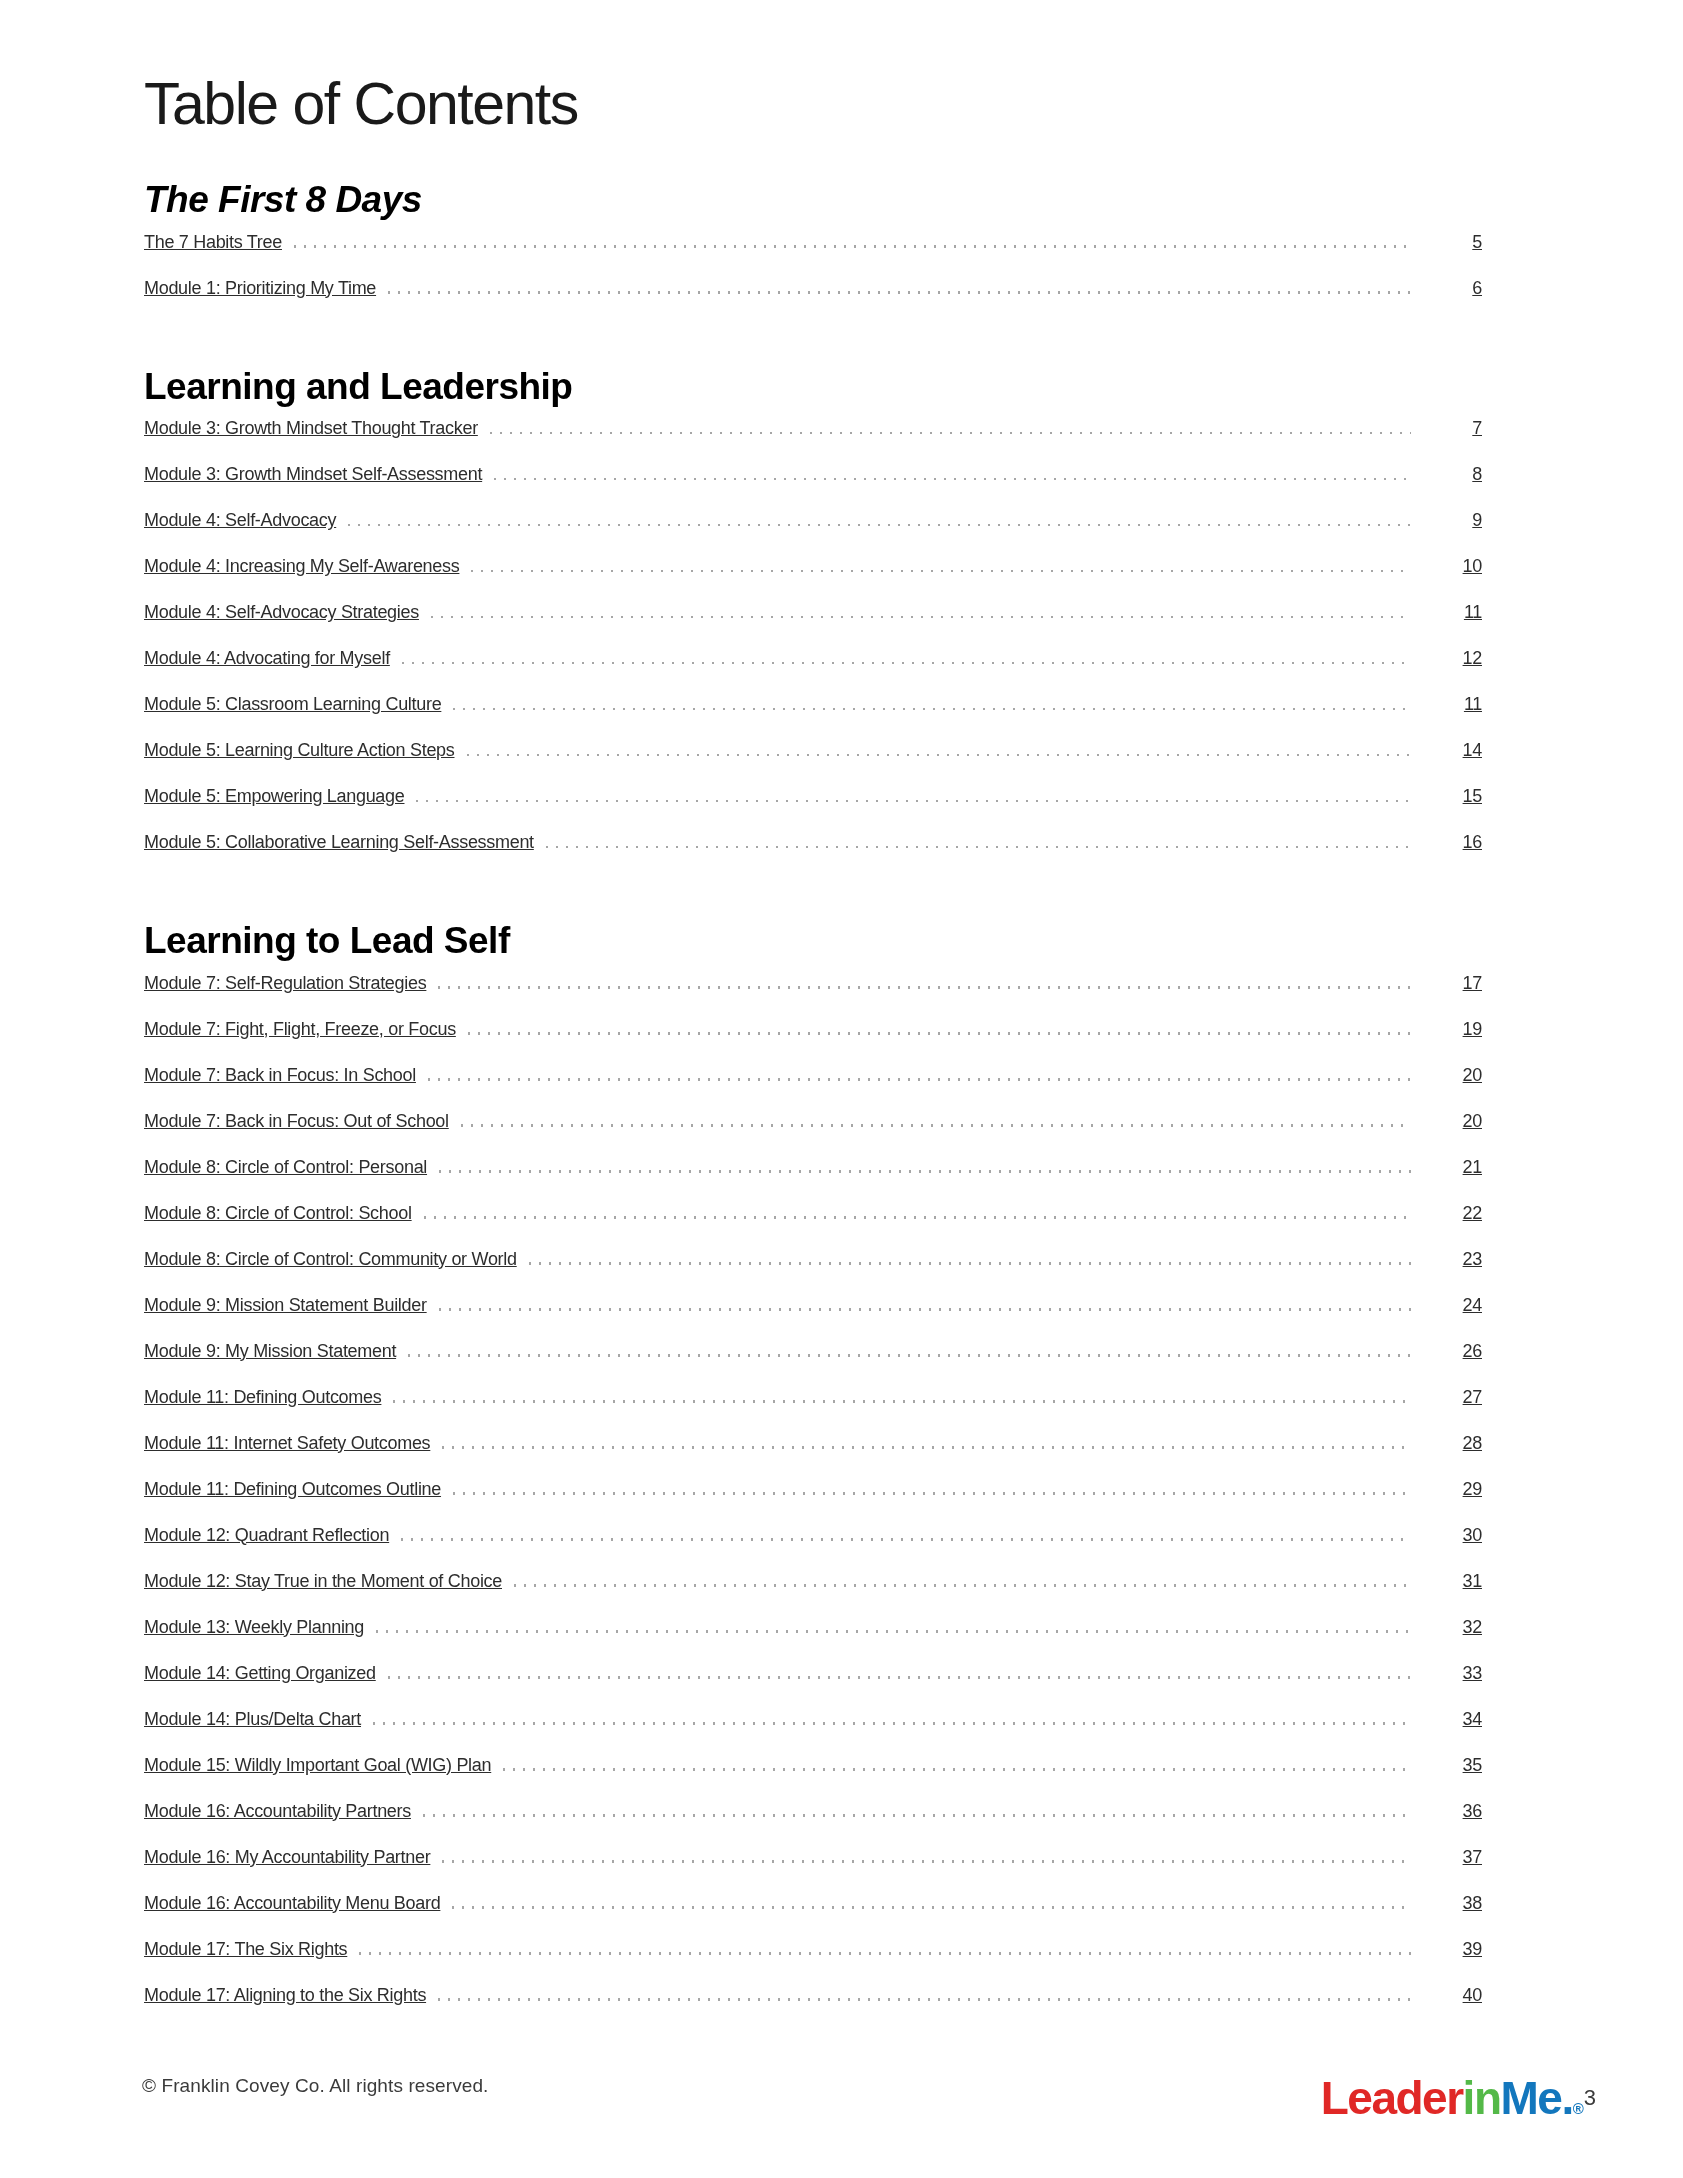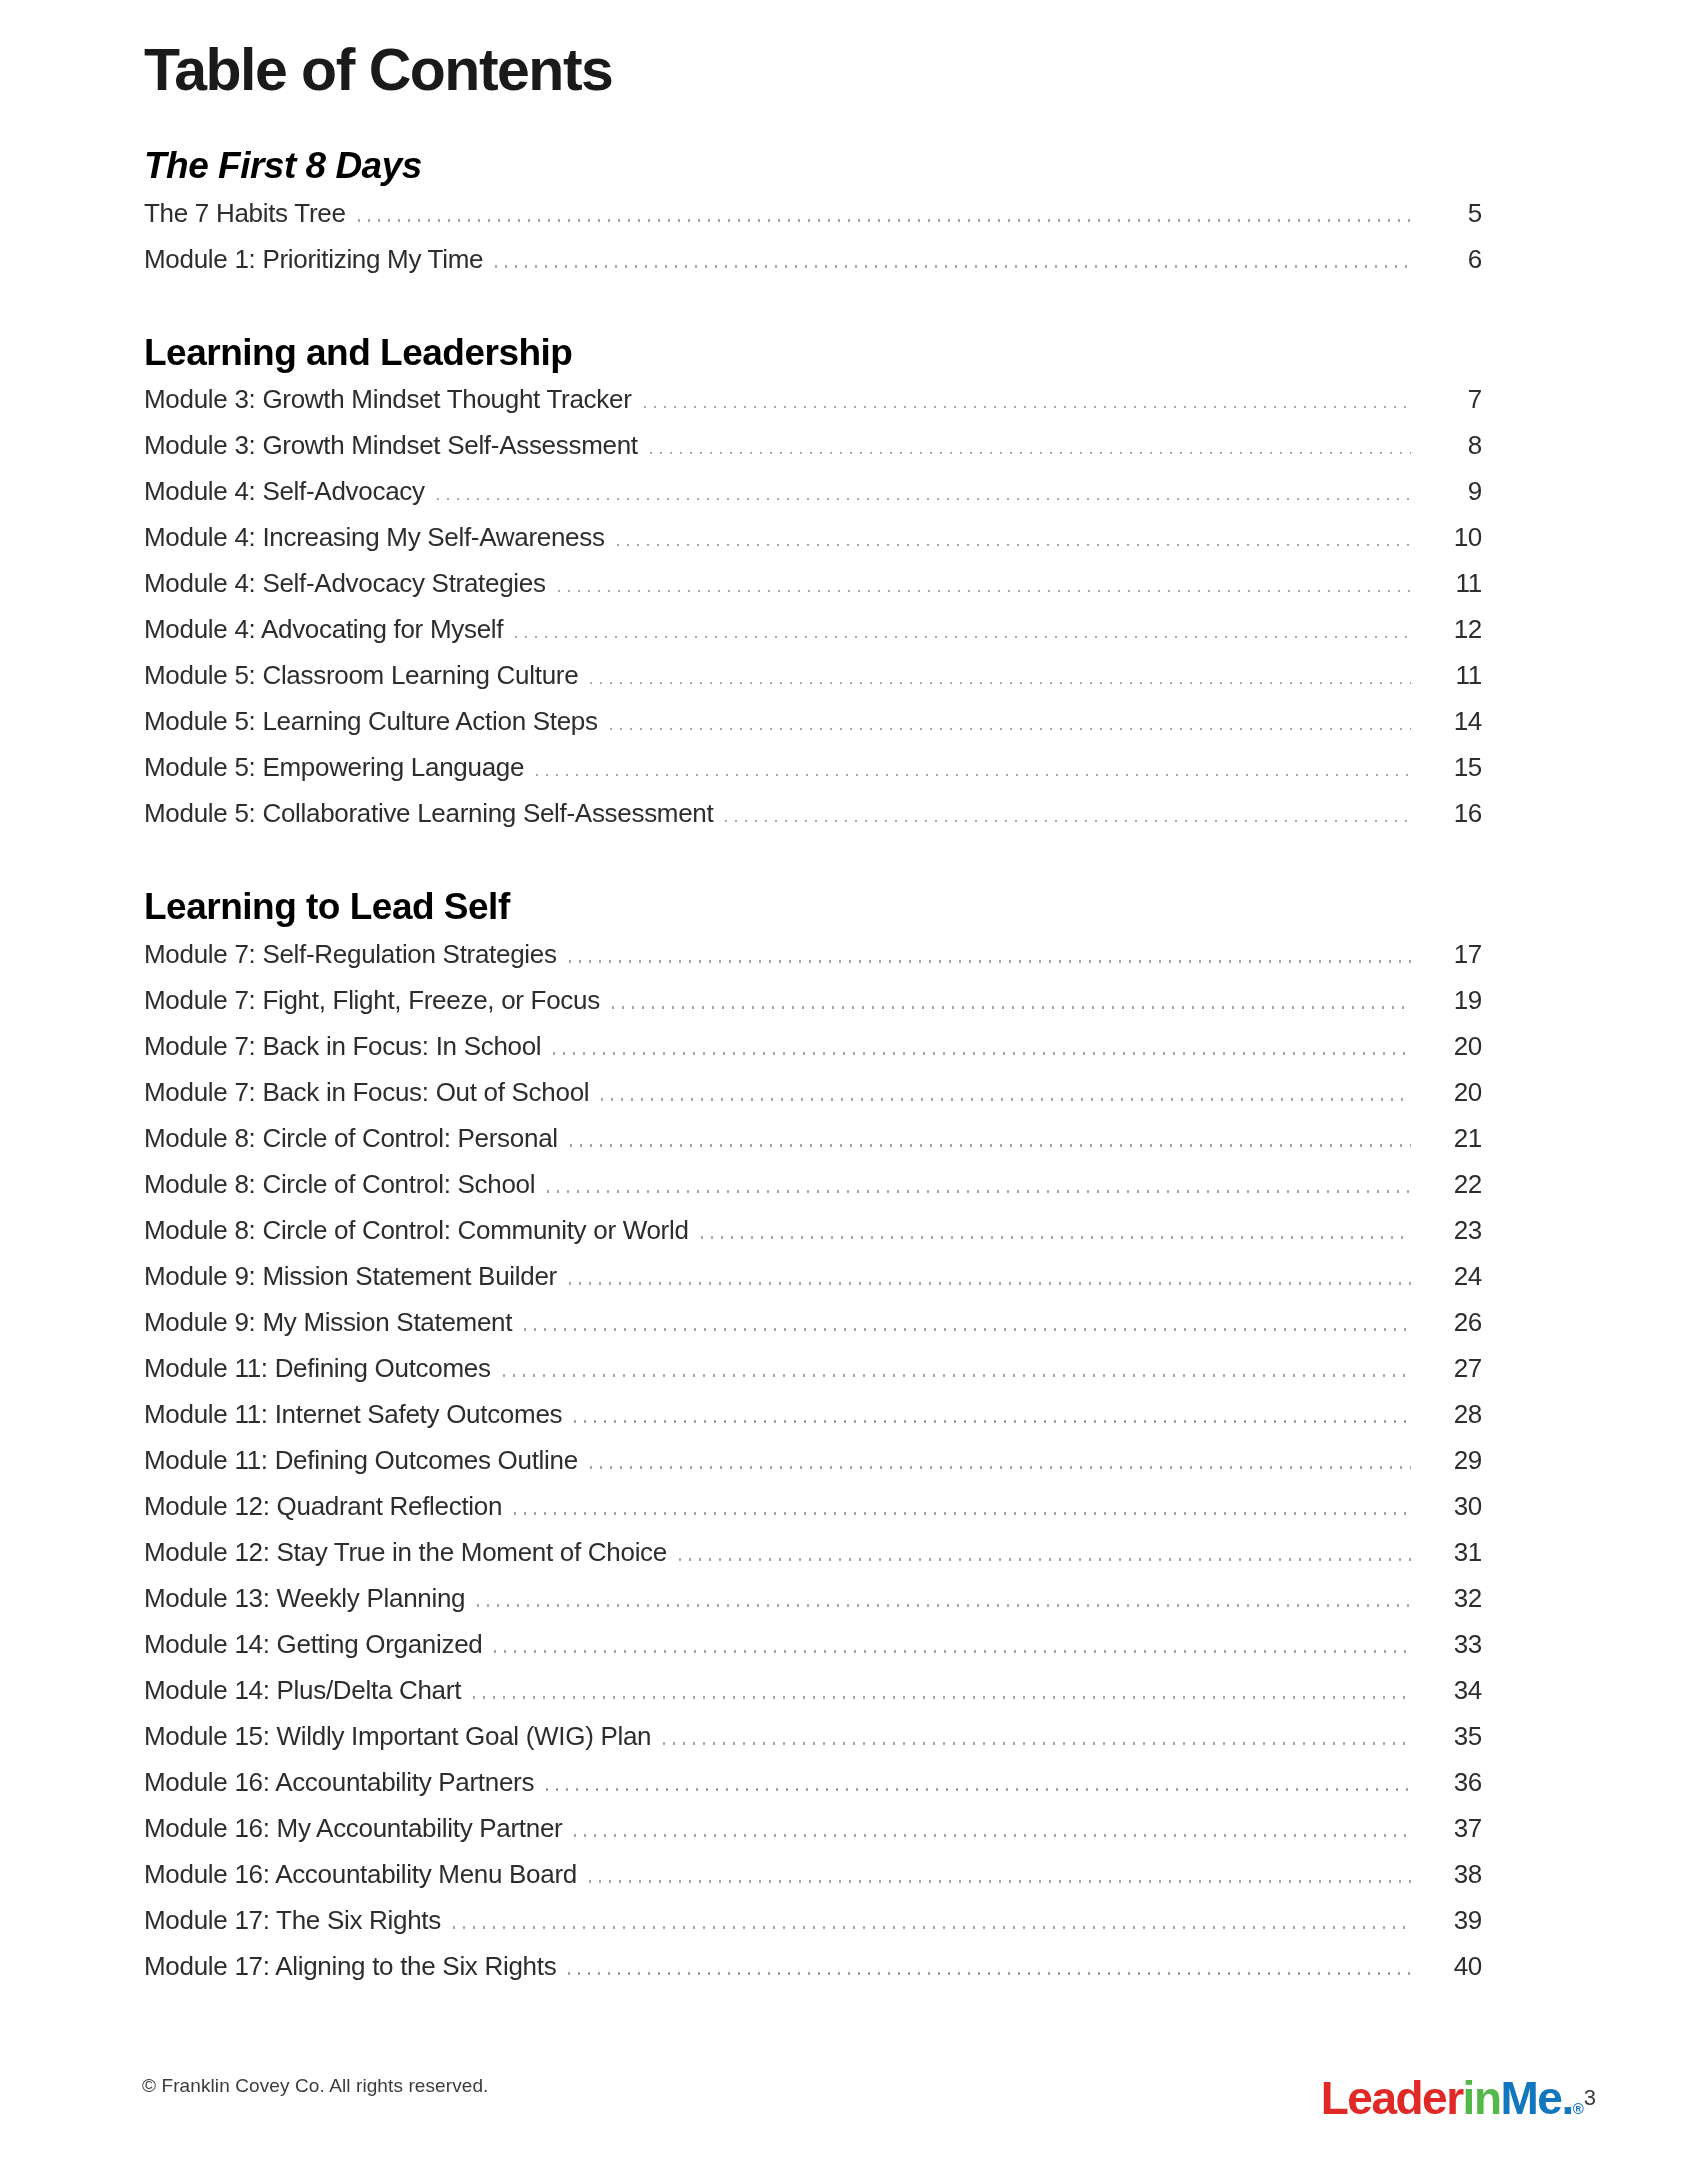--- a/index.html
+++ b/index.html
@@ -13,45 +13,46 @@
     overflow: hidden;
     margin: 0 auto;
   }
   .content {
     position: absolute;
     left: 144px;
     right: 201px; 
     top: 0;
   }
   h1.page-title {
-    margin: 37px 0 0 0;
+    margin: 71px 0 0 0;
     font-size: 59px;
-    font-weight: 700;
+    font-weight: 400;
     letter-spacing: -1.5px;
     line-height: 1.12;
     color: #1a1a1a;
   }
   h2.section-heading {
     margin: 42px 0 10px 0;
     font-size: 37px;
     font-weight: 700;
     letter-spacing: -0.5px;
     line-height: 1.15;
     color: #000000;
   }
   h2.section-heading.italic { font-style: italic; }
   .toc-row {
     display: flex;
     align-items: baseline;
     height: 46px;
-    font-size: 26px;
+    font-size: 18px;
     font-weight: 300;
     letter-spacing: -0.3px;
     color: #2d2d2d;
     cursor: pointer;
+    text-decoration: underline;
   }
   .entry-label { white-space: nowrap; flex: 0 0 auto; }
   .leader {
     flex: 1 1 auto;
     height: 2.4px;
     margin: 0 14px 0 12px;
     background-image: repeating-linear-gradient(
       to right, #a6a6a6 0px, #a6a6a6 2.4px, transparent 2.4px, transparent 10px);
     background-repeat: repeat-x;
   }

